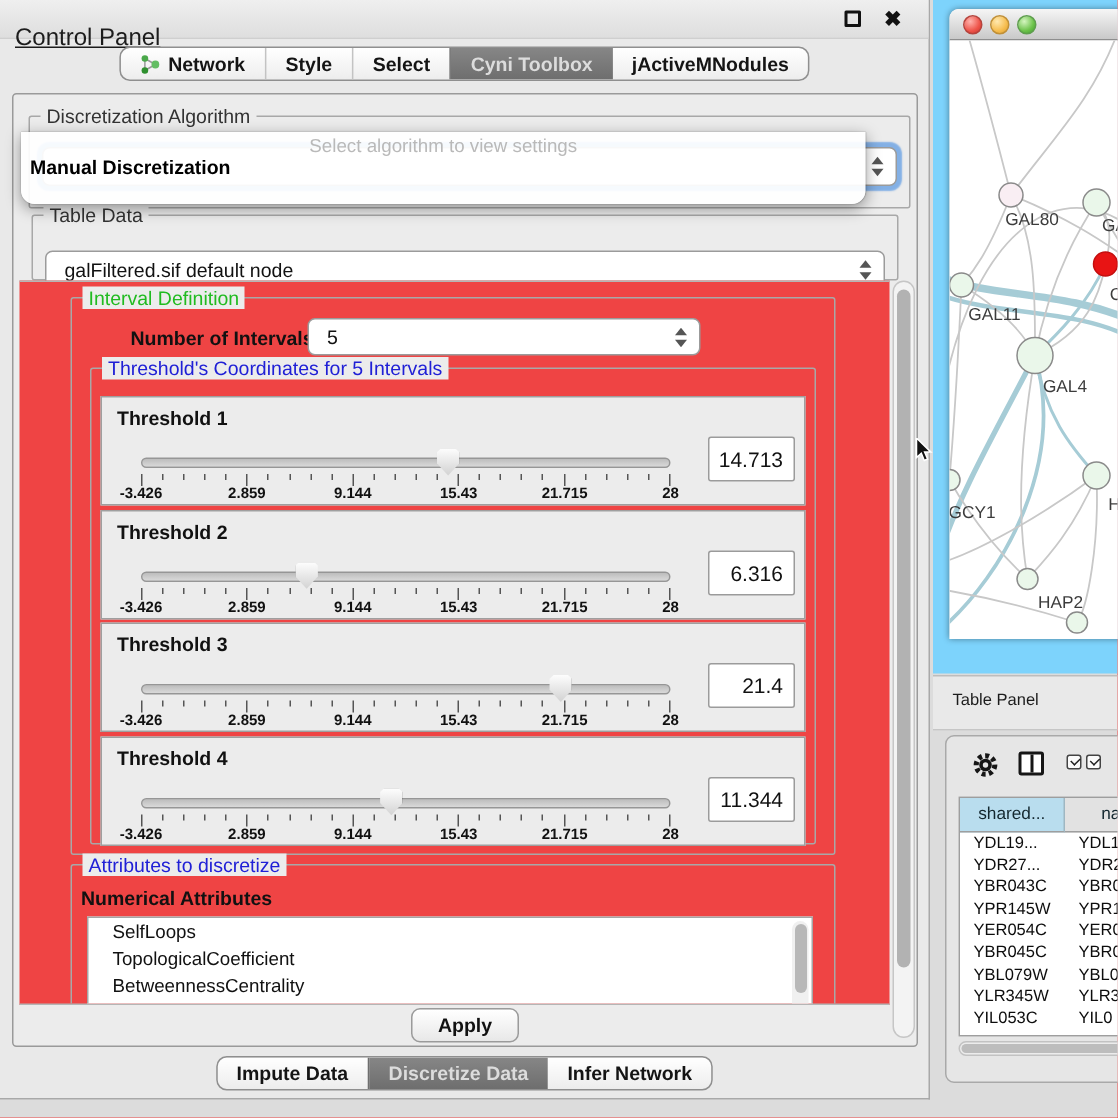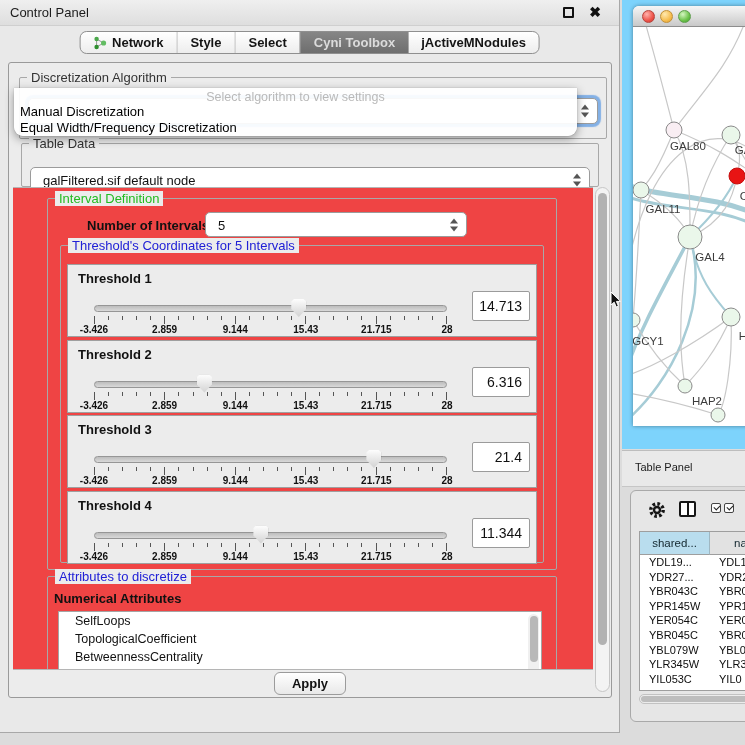--- a/index.html
+++ b/index.html
@@ -5,21 +5,21 @@
   * { margin:0; padding:0; box-sizing:border-box; }
   html,body { width:745px; height:745px; overflow:hidden; }
   body { font-family:"Liberation Sans", sans-serif; background:#dcdcdc; position:relative; }
   #root { position:absolute; inset:0; overflow:hidden; }
 
   
   .cp-window { position:absolute; left:0; top:0; width:620px; height:733px;
     background:#e9e9e9; border:1px solid #a8a8a8; border-left:none; border-top:none; }
   .cp-titlebar { position:relative; height:26px; background:linear-gradient(#efefef,#dedede);
     border-bottom:1px solid #cfcfcf; }
-  .cp-title { position:absolute; left:10px; top:5px; font-size:13px; color:#1c1c1c; }
+  .cp-title { position:absolute; left:10px; top:17px; font-size:16px; color:#1c1c1c;text-decoration:underline; }
   .float-icon { position:absolute; right:45px; top:7px; width:11px; height:11px;
     border:2px solid #111; border-radius:1px; cursor:default; }
   .close-icon { position:absolute; right:18px; top:4px; font-size:14px; font-weight:bold; color:#111; }
 
   
   .segbar { position:absolute; display:flex; height:23px; border:1px solid #8f8f8f; border-radius:7px;
     overflow:hidden; background:linear-gradient(#ffffff,#ededed); }
   .seg { display:flex; align-items:center; gap:6px; padding:0 13px; font-size:13px; font-weight:600;
     color:#141414; white-space:nowrap; }
   .seg + .seg { border-left:1px solid #c3c3c3; }
@@ -99,21 +99,21 @@
     width:72px; height:23px; background:linear-gradient(#ffffff,#e8e8e8);
     border:1px solid #9b9b9b; border-radius:6px; font-family:"Liberation Sans",sans-serif;
     font-size:13px; font-weight:600; color:#111; }
 
   
   .popup { position:absolute; left:14px; top:88px; width:563px; height:48px; z-index:60;
     background:rgba(255,255,255,.93); border-radius:0 0 9px 9px;
     box-shadow:0 3px 10px rgba(0,0,0,.38), 0 0 1px rgba(0,0,0,.4); }
   .popup-hint { text-align:center; margin-top:2px; font-size:12.5px; color:#b9b9b9; }
   .popup-item { padding-left:6px; font-size:13px; line-height:15.5px; color:#000; white-space:nowrap; }
-  .popup-item.hl { font-weight:normal; }
+  .popup-item.hl { font-weight:bold; }
 
   
   .net-frame { position:absolute; left:622px; top:0; width:123px; height:449px; background:#7dd3fc; }
   .mac-window { position:absolute; left:11px; top:6px; width:120px; height:420px;
     background:#fff; border-radius:6px 6px 0 0; overflow:hidden;
     box-shadow:0 0 4px rgba(0,0,0,.4); }
   .mac-titlebar { position:relative; height:21px; background:linear-gradient(#f6f6f6,#c9c9c9);
     border-bottom:1px solid #8e8e8e; }
   .light { position:absolute; top:4px; width:13px; height:13px; border-radius:50%; }
   .light.red { left:9px; background:radial-gradient(circle at 35% 30%, #ffb3ad, #ee544a 60%, #c8332b); border:1px solid #b5443d;}
@@ -417,26 +417,36 @@
         </div>
       </div>
 
       <div class="vscroll">
           <div class="vthumb"></div>
         </div>
 
       <button class="apply-btn">Apply</button>
     </div>
 
+    <div class="segbar bottom-tabs" id="bottomTabs">
+        <div class="seg">
+          <span>Impute Data</span>
+        </div>
+        <div class="seg sel">
+          <span>Discretize Data</span>
+        </div>
+        <div class="seg">
+          <span>Infer Network</span>
+        </div>
+      </div>
 
     <div class="popup">
       <div class="popup-hint">Select algorithm to view settings</div>
       <div id="popupItems">
           <div class="popup-item hl">Manual Discretization</div>
-          <div class="popup-item">Equal Width/Frequency Discretization</div>
         </div>
     </div>
   </div>
 
   <div class="net-frame">
     <div class="mac-window">
       <div class="mac-titlebar">
         <span class="light red"></span>
         <span class="light yellow"></span>
         <span class="light green"></span>

